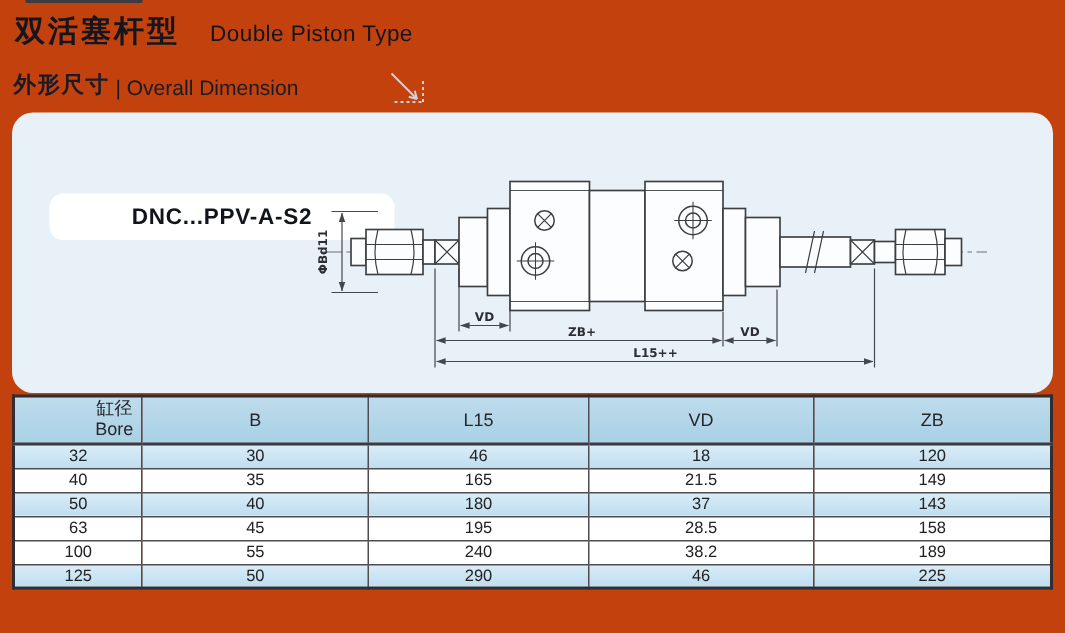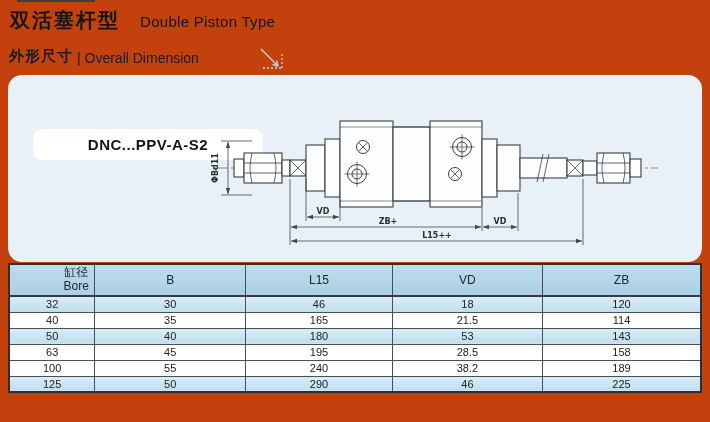--- a/index.html
+++ b/index.html
@@ -202,27 +202,27 @@
           <td>30</td>
           <td>46</td>
           <td>18</td>
           <td>120</td>
         </tr>
         <tr>
           <td>40</td>
           <td>35</td>
           <td>165</td>
           <td>21.5</td>
-          <td>114</td>
+          <td>149</td>
         </tr>
         <tr class="alt">
           <td>50</td>
           <td>40</td>
           <td>180</td>
-          <td>53</td>
+          <td>37</td>
           <td>143</td>
         </tr>
         <tr>
           <td>63</td>
           <td>45</td>
           <td>195</td>
           <td>28.5</td>
           <td>158</td>
         </tr>
         <tr>

